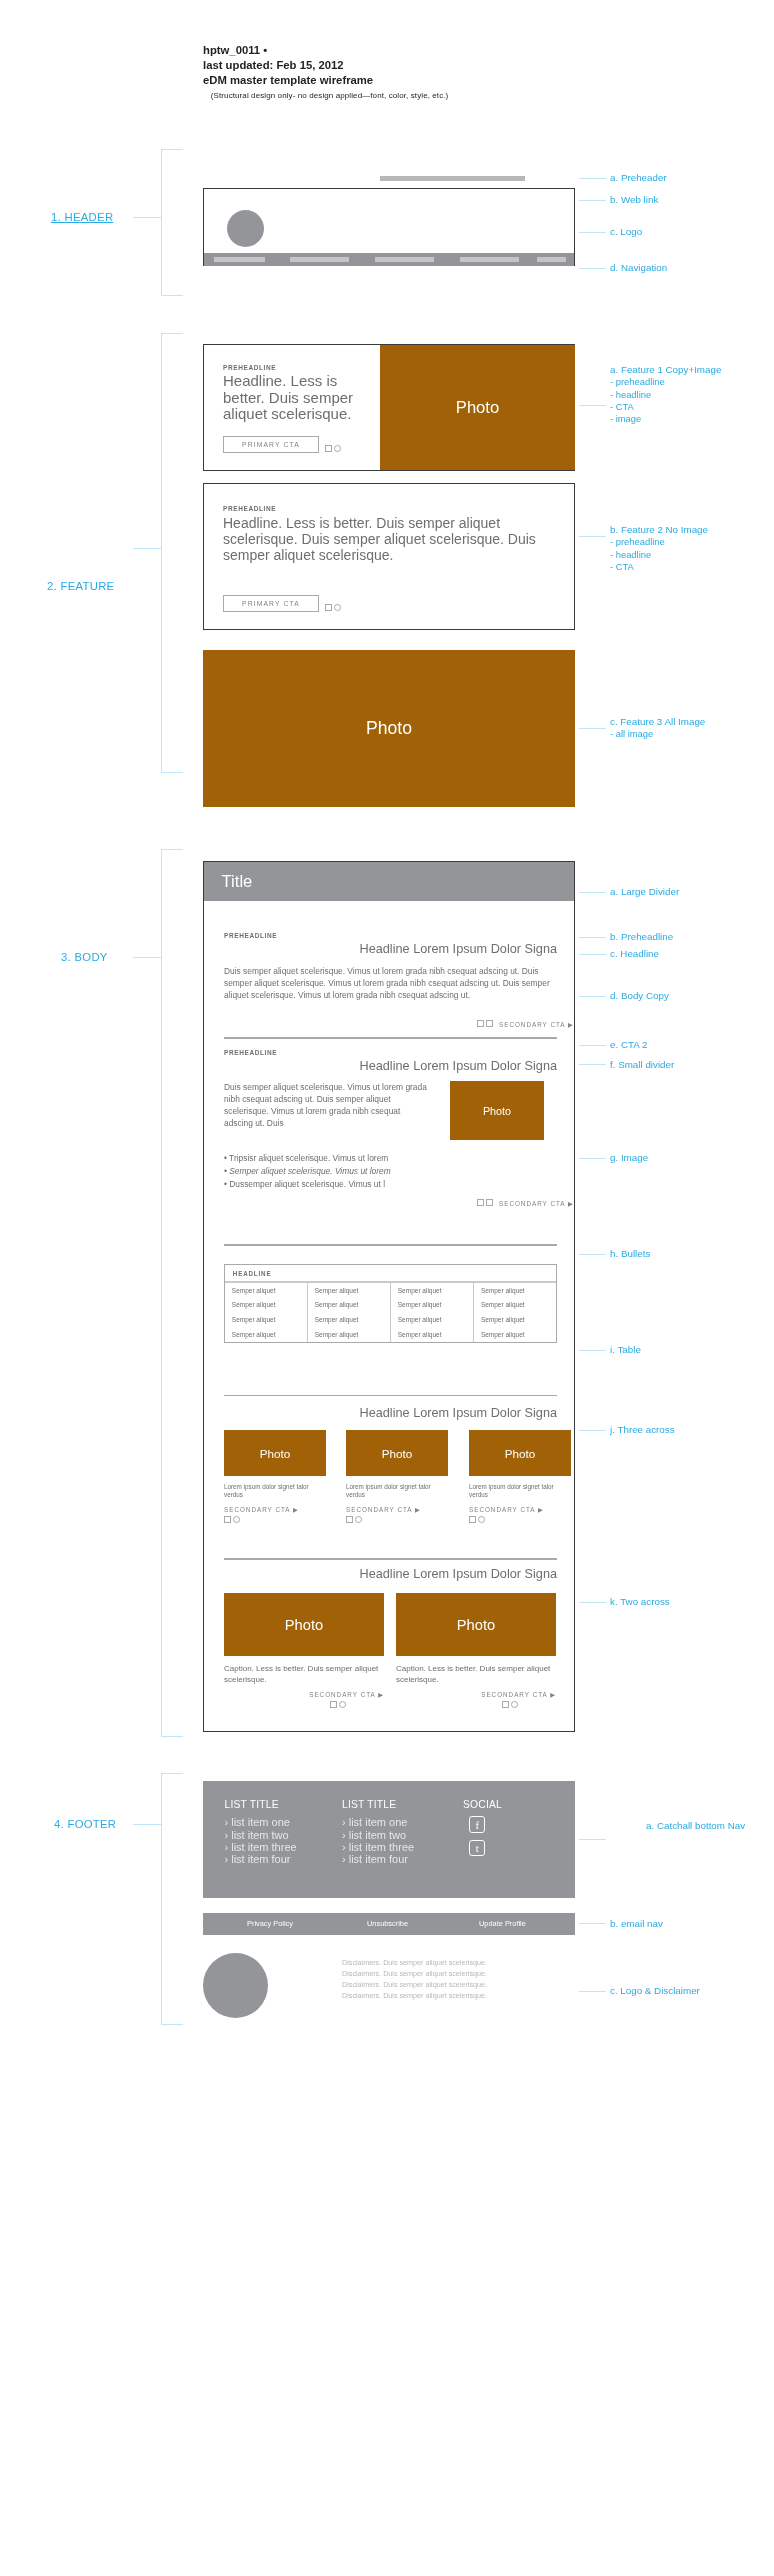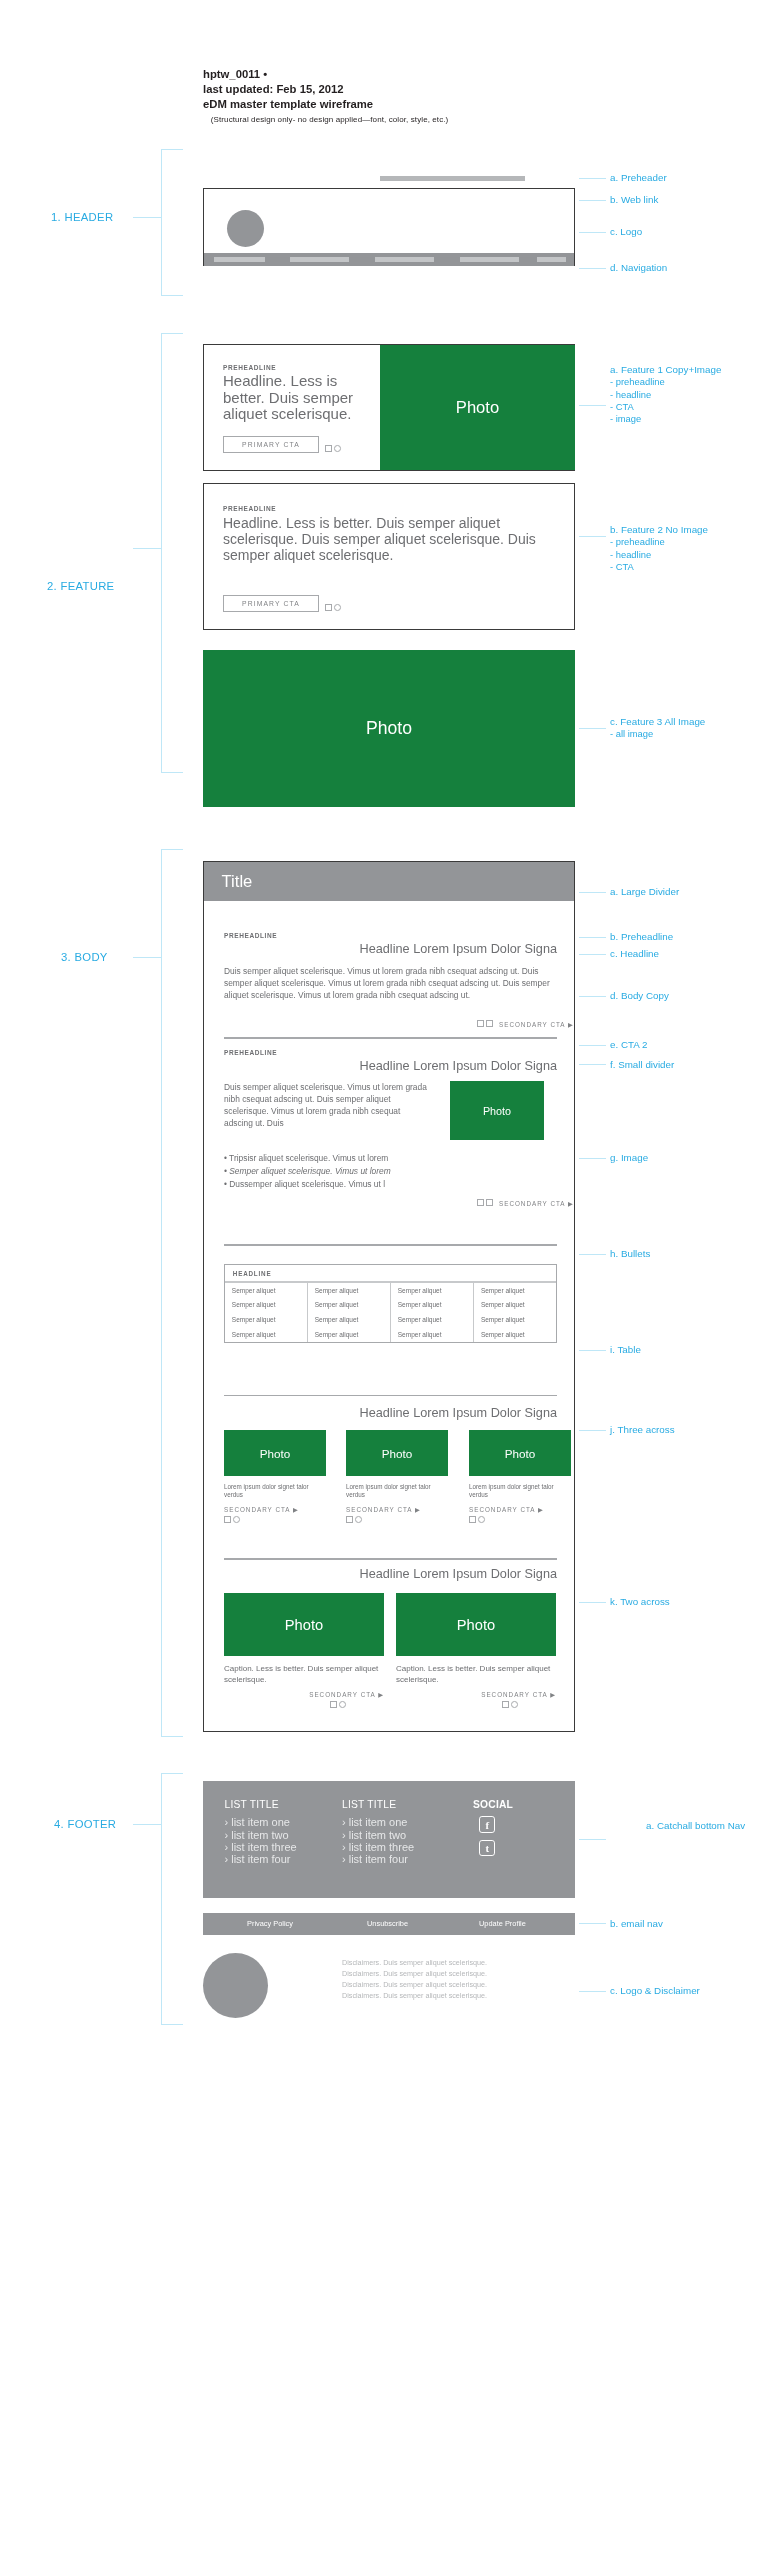--- a/index.html
+++ b/index.html
@@ -12,21 +12,20 @@
   body { position: relative; width: 775px; height: 2576px; overflow: hidden; }
 
   
   .meta {
     position: absolute;
     left: 203px; top: 43px;
     font-size: 11.3px;
     line-height: 15px;
     color: #231f20;
     font-weight: bold;
-    margin-top: 24px;
   }
   .meta .small {
     font-size: 8px;
     font-weight: normal;
     padding-left: 7.8px;
     letter-spacing: 0.1px;
   }
 
   
   .section-label {
@@ -60,21 +59,21 @@
   .anno .sub { font-size: 9.4px; display: block; }
 
   
   .frame {
     position: absolute;
     background: #ffffff;
     border: 1px solid #3a3a3a;
   }
 
   .photo {
-    background: #15803d;
+    background: #a16207;
     color: #ffffff;
     display: flex;
     align-items: center;
     justify-content: center;
     font-weight: normal;
   }
 
   
   #header-preheader {
     position: absolute;
@@ -287,21 +286,21 @@
 <body>
 
 <div class="meta">
   <div>hptw_0011 •</div>
   <div>last updated: Feb 15, 2012</div>
   <div>eDM master template wireframe</div>
   <div class="small">(Structural design only- no design applied—font, color, style, etc.)</div>
 </div>
 
 <div class="bracket" style="left:161px; top:149px; height:147px;"></div>
-<div class="section-label" style="left:51px; top:211px;">1. HEADER</div>
+<div class="section-label" style="left:51px; top:211px;text-decoration:underline;">1. HEADER</div>
 <div class="tick" style="left:133px; top:217px; width:29px;"></div>
 
 <div class="bracket" style="left:161px; top:333px; height:440px;"></div>
 <div class="section-label" style="left:47px; top:542px;margin-top:38px;">2. FEATURE</div>
 <div class="tick" style="left:133px; top:548px; width:29px;"></div>
 
 <div class="bracket" style="left:161px; top:849px; height:888px;"></div>
 <div class="section-label" style="left:61px; top:951px;">3. BODY</div>
 <div class="tick" style="left:133px; top:957px; width:29px;"></div>
 
@@ -513,21 +512,21 @@
     <div class="f-item">› list item three</div>
     <div class="f-item">› list item four</div>
   </div>
   <div class="f-col" style="left:139px;">
     <div class="f-title">LIST TITLE</div>
     <div class="f-item">› list item one</div>
     <div class="f-item">› list item two</div>
     <div class="f-item">› list item three</div>
     <div class="f-item">› list item four</div>
   </div>
-  <div class="f-col" style="left:270px;font-weight:bold;">
+  <div class="f-col" style="left:260px;">
     <div class="f-title">SOCIAL</div>
     <div class="social-btn" style="margin-left:5.9px;">f</div>
     <div class="social-btn" style="margin-left:5.9px;">t</div>
   </div>
 </div>
 
 <div id="footer-email">
   <span style="left:44px;">Privacy Policy</span>
   <span style="left:164px;">Unsubscribe</span>
   <span style="left:276px;">Update Profile</span>

